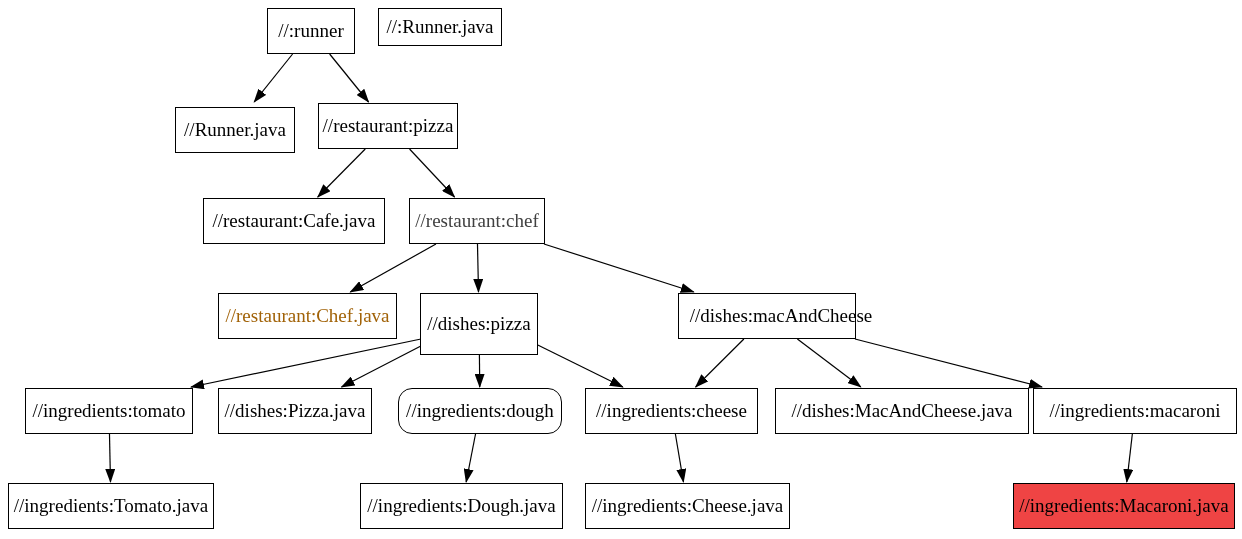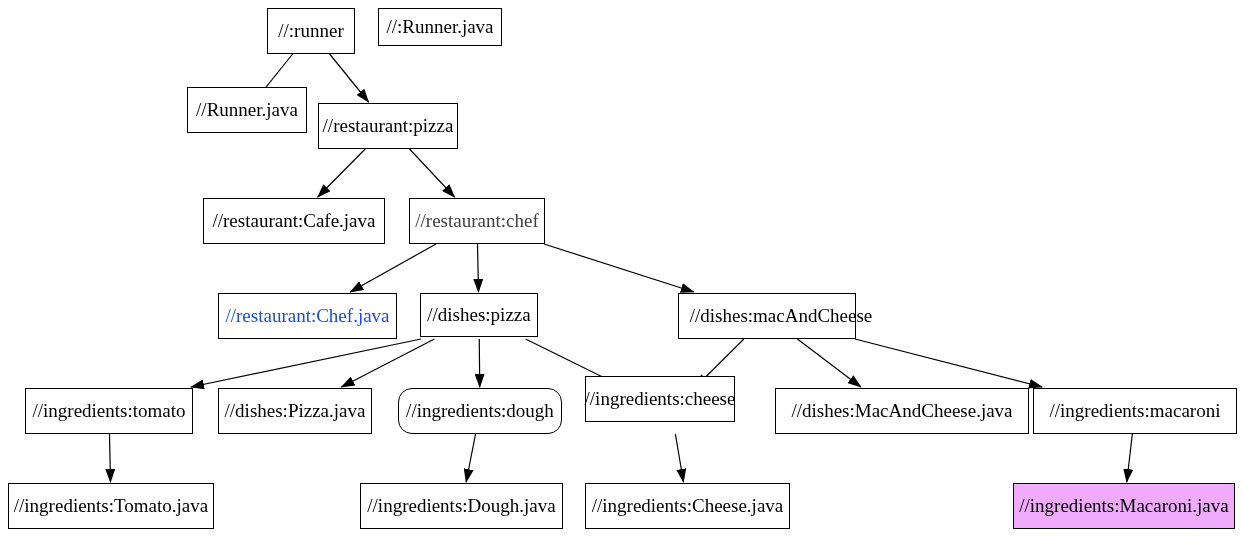--- a/index.html
+++ b/index.html
@@ -66,65 +66,65 @@
         <line x1="1132.3368421052633" y1="434" x2="1126.778947368421" y2="482" stroke="#000000" stroke-width="1.2" marker-end="url(#arrowhead)"></line>
       </g>
   </svg>
   <div id="node-layer">
       <div class="node" style="left: 267px; top: 8px; width: 88px; height: 46px; border-color: rgb(0, 0, 0); background: rgb(255, 255, 255); color: rgb(0, 0, 0);">
         <span>//:runner</span>
       </div>
       <div class="node" style="left: 378px; top: 8px; width: 124px; height: 38px; border-color: rgb(0, 0, 0); background: rgb(255, 255, 255); color: rgb(0, 0, 0);">
         <span>//:Runner.java</span>
       </div>
-      <div class="node" style="left: 175px; top: 87px; width: 120px; height: 46px; border-color: rgb(0, 0, 0); background: rgb(255, 255, 255); color: rgb(0, 0, 0); margin-left: 12px;">
+      <div class="node" style="left: 175px; top: 107px; width: 120px; height: 46px; border-color: rgb(0, 0, 0); background: rgb(255, 255, 255); color: rgb(0, 0, 0);">
         <span>//Runner.java</span>
       </div>
       <div class="node" style="left: 318px; top: 103px; width: 140px; height: 46px; border-color: rgb(0, 0, 0); background: rgb(255, 255, 255); color: rgb(0, 0, 0);">
         <span>//restaurant:pizza</span>
       </div>
       <div class="node" style="left: 203px; top: 198px; width: 182px; height: 46px; border-color: rgb(0, 0, 0); background: rgb(255, 255, 255); color: rgb(0, 0, 0);">
         <span>//restaurant:Cafe.java</span>
       </div>
       <div class="node" style="left: 409px; top: 198px; width: 136px; height: 46px; border-color: rgb(0, 0, 0); background: rgb(255, 255, 255); color: #404040;">
         <span>//restaurant:chef</span>
       </div>
-      <div class="node" style="left: 218px; top: 293px; width: 179px; height: 46px; border-color: rgb(0, 0, 0); background: rgb(255, 255, 255); color: #1d4ed8;">
+      <div class="node" style="left: 218px; top: 293px; width: 179px; height: 46px; border-color: rgb(0, 0, 0); background: rgb(255, 255, 255); color: #a16207;">
         <span>//restaurant:Chef.java</span>
       </div>
-      <div class="node" style="left: 420px; top: 293px; width: 118px; height: 44px; border-color: rgb(0, 0, 0); background: rgb(255, 255, 255); color: rgb(0, 0, 0);">
+      <div class="node" style="left: 420px; top: 293px; width: 118px; height: 62px; border-color: rgb(0, 0, 0); background: rgb(255, 255, 255); color: rgb(0, 0, 0);">
         <span>//dishes:pizza</span>
       </div>
       <div class="node" style="left: 678px; top: 293px; width: 178px; height: 46px; border-color: rgb(0, 0, 0); background: rgb(255, 255, 255); color: rgb(0, 0, 0); padding-left: 28px;">
         <span>//dishes:macAndCheese</span>
       </div>
       <div class="node" style="left: 25px; top: 388px; width: 168px; height: 46px; border-color: rgb(0, 0, 0); background: rgb(255, 255, 255); color: rgb(0, 0, 0);">
         <span>//ingredients:tomato</span>
       </div>
       <div class="node" style="left: 218px; top: 388px; width: 154px; height: 46px; border-color: rgb(0, 0, 0); background: rgb(255, 255, 255); color: rgb(0, 0, 0);">
         <span>//dishes:Pizza.java</span>
       </div>
       <div class="node" style="left: 398px; top: 388px; width: 164px; height: 46px; border-color: rgb(0, 0, 0); background: rgb(255, 255, 255); color: rgb(0, 0, 0); border-radius: 14px;">
         <span>//ingredients:dough</span>
       </div>
-      <div class="node" style="left: 585px; top: 376px; width: 150px; height: 46px; border-color: rgb(0, 0, 0); background: rgb(255, 255, 255); color: rgb(0, 0, 0); text-align: center;">
+      <div class="node" style="left: 585px; top: 388px; width: 173px; height: 46px; border-color: rgb(0, 0, 0); background: rgb(255, 255, 255); color: rgb(0, 0, 0); text-align: center;">
         <span>//ingredients:cheese</span>
       </div>
       <div class="node" style="left: 775px; top: 388px; width: 254px; height: 46px; border-color: rgb(0, 0, 0); background: rgb(255, 255, 255); color: rgb(0, 0, 0);">
         <span>//dishes:MacAndCheese.java</span>
       </div>
       <div class="node" style="left: 1033px; top: 388px; width: 204px; height: 46px; border-color: rgb(0, 0, 0); background: rgb(255, 255, 255); color: rgb(0, 0, 0);">
         <span>//ingredients:macaroni</span>
       </div>
       <div class="node" style="left: 8px; top: 483px; width: 206px; height: 46px; border-color: rgb(0, 0, 0); background: rgb(255, 255, 255); color: rgb(0, 0, 0);">
         <span>//ingredients:Tomato.java</span>
       </div>
       <div class="node" style="left: 360px; top: 483px; width: 203px; height: 46px; border-color: rgb(0, 0, 0); background: rgb(255, 255, 255); color: rgb(0, 0, 0);">
         <span>//ingredients:Dough.java</span>
       </div>
       <div class="node" style="left: 585px; top: 483px; width: 205px; height: 46px; border-color: rgb(0, 0, 0); background: rgb(255, 255, 255); color: rgb(0, 0, 0);">
         <span>//ingredients:Cheese.java</span>
       </div>
-      <div class="node" style="left: 1013px; top: 483px; width: 222px; height: 46px; border-color: rgb(0, 0, 0); background: #f0abfc; color: rgb(0, 0, 0);">
+      <div class="node" style="left: 1013px; top: 483px; width: 222px; height: 46px; border-color: rgb(0, 0, 0); background: #ef4444; color: rgb(0, 0, 0);">
         <span>//ingredients:Macaroni.java</span>
       </div>
     </div>
 </div>
 
 </body></html>

